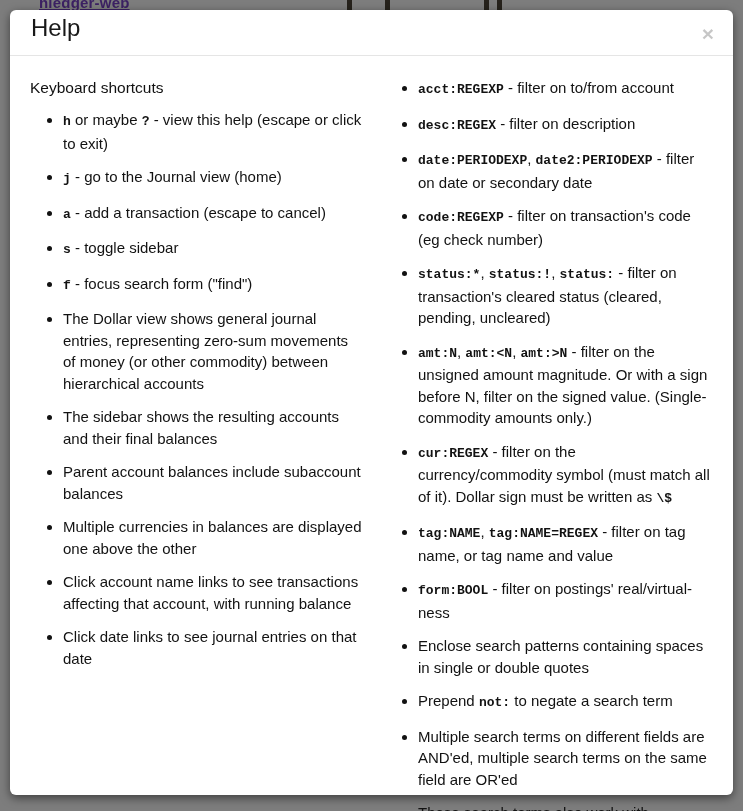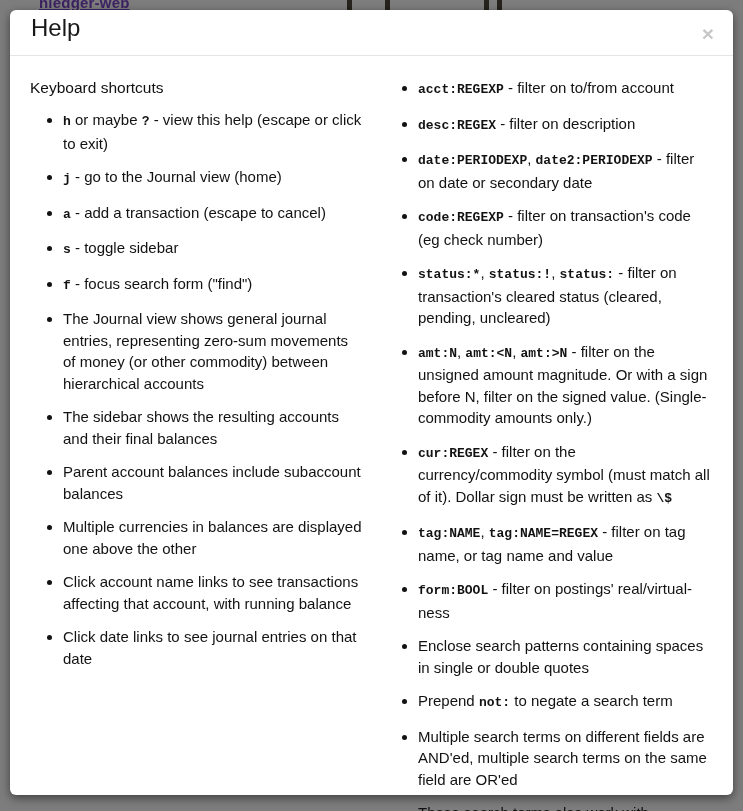--- a/index.html
+++ b/index.html
@@ -77,21 +77,21 @@
     <div class="col-left">
       <h2 class="section-heading">Keyboard shortcuts</h2>
       <ul class="help-list">
           <li><code>h</code> or maybe <code>?</code> - view this help (escape or click to exit)</li>
           <li><code>j</code> - go to the Journal view (home)</li>
           <li><code>a</code> - add a transaction (escape to cancel)</li>
           <li><code>s</code> - toggle sidebar</li>
           <li><code>f</code> - focus search form ("find")</li>
         </ul>
       <ul class="help-list">
-          <li>The Journal view shows general journal entries, representing zero-sum movements of money (or other commodity) between hierarchical accounts</li>
+          <li>The Dollar view shows general journal entries, representing zero-sum movements of money (or other commodity) between hierarchical accounts</li>
           <li>The sidebar shows the resulting accounts and their final balances</li>
           <li>Parent account balances include subaccount balances</li>
           <li>Multiple currencies in balances are displayed one above the other</li>
           <li>Click account name links to see transactions affecting that account, with running balance</li>
           <li>Click date links to see journal entries on that date</li>
         </ul>
     </div>
     <div class="col-right">
       <ul class="help-list">
           <li><code>acct:REGEXP</code> - filter on to/from account</li>

